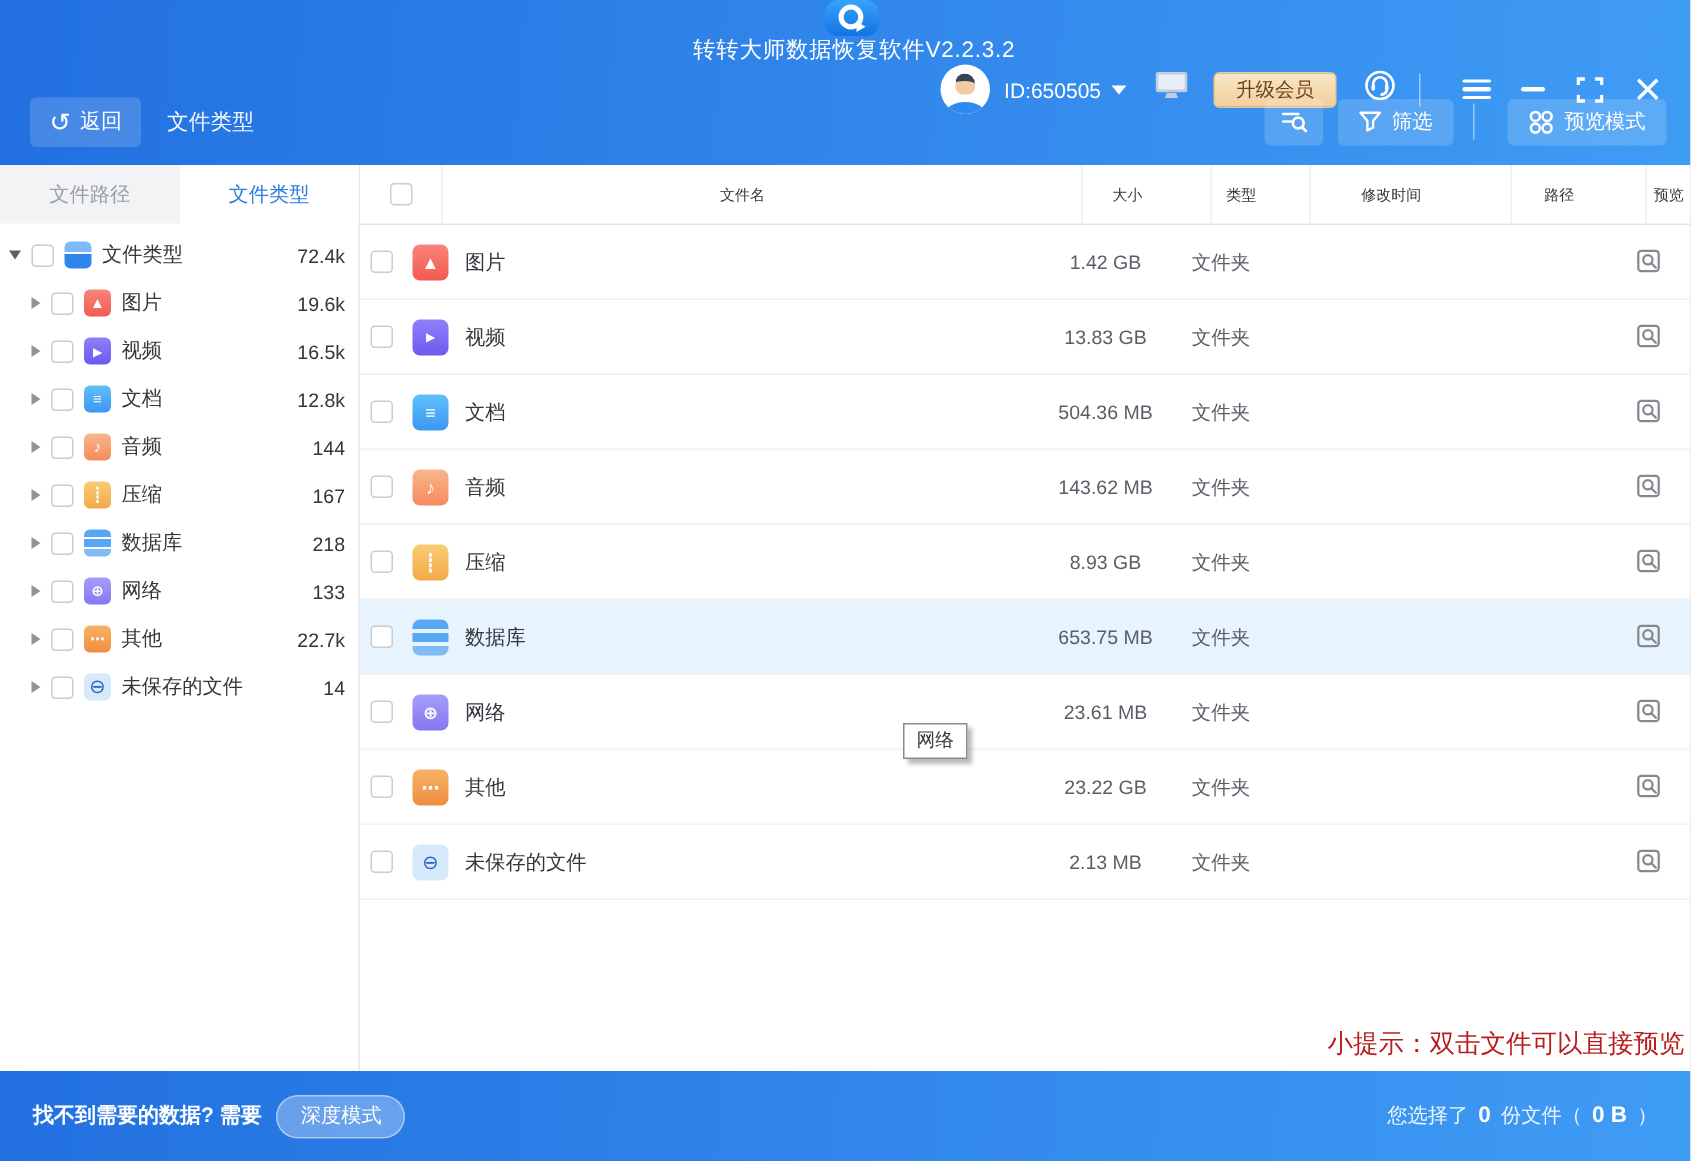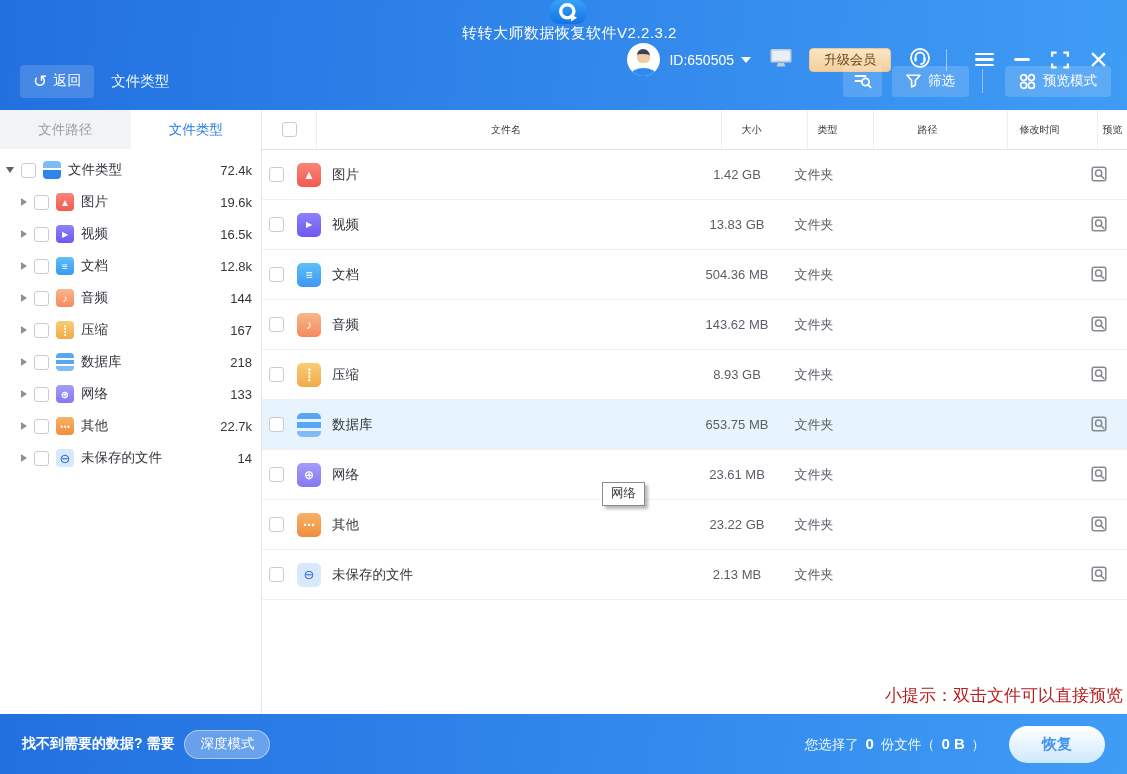--- a/index.html
+++ b/index.html
@@ -48,21 +48,21 @@
                      color:#fff; font-size:13px; font-family:inherit; }
   .searchbox input::placeholder { color:#c6ddf9; }
   .sq-btn { margin-left:10px; width:39px; height:31px; border-radius:4px; background:rgba(255,255,255,.16);
             display:flex; align-items:center; justify-content:center; }
   .txt-btn { margin-left:10px; height:31px; padding:0 14px; border-radius:4px; background:rgba(255,255,255,.16);
              display:flex; align-items:center; gap:7px; font-size:13.5px; color:#fff; }
   .tb-sep { width:1px; height:24px; background:rgba(255,255,255,.45); margin:0 12px 0 13px; }
 
   
   .content { position:absolute; top:110px; left:0; right:0; bottom:60px; display:flex; }
-  .sidebar { width:262px; border-right:1px solid #e4e6ea; display:flex; flex-direction:column; background:#fff; }
+  .sidebar { width:240px; border-right:1px solid #e4e6ea; display:flex; flex-direction:column; background:#fff; }
   .side-tabs { display:flex; height:39px; flex:none; }
   .side-tab { flex:1; display:flex; align-items:center; justify-content:center; font-size:13.5px;
               background:#f1f3f5; color:#9a9ea6; }
   .side-tab.active { background:#fff; color:#2b7ce2; }
   .tree { flex:1; overflow:hidden; padding-top:5px; }
   .tree-row { height:32px; display:flex; align-items:center; padding:0 9px 0 6px; }
   .tree-row.child { padding-left:21px; }
   .arr-right { width:0; height:0; border-top:4.5px solid transparent; border-bottom:4.5px solid transparent;
                border-left:6px solid #8f949c; flex:none; }
   .arr-down { width:0; height:0; border-left:4.5px solid transparent; border-right:4.5px solid transparent;
@@ -325,22 +325,22 @@
     </aside>
 
     <section class="main">
       <div class="thead">
         <div>
             <span class="cb"></span>
           </div>
         <div>文件名</div>
         <div>大小</div>
         <div>类型</div>
+        <div>修改时间</div>
         <div>路径</div>
-        <div>修改时间</div>
         <div>预览</div>
       </div>
       <div id="rows">
           <div class="trow">
             <div class="c-cb">
               <span class="cb"></span>
             </div>
             <div class="c-name">
               <span class="fic lg ic-image">
                 <span>▲</span>
@@ -540,17 +540,16 @@
     </section>
   </div>
 
   <div class="tooltip">网络</div>
 
   <div class="bottombar">
     <div class="deep-q">找不到需要的数据? 需要</div>
     <div class="deep-btn">深度模式</div>
     <div class="bb-right">
       <div class="sel-text"><span>您选择了</span> <b>0</b> <span>份文件（</span> <b>0 B</b> <span>）</span></div>
-      <div class="recover-btn">恢复</div>
     </div>
   </div>
 
 </div>
 
 </body></html>

